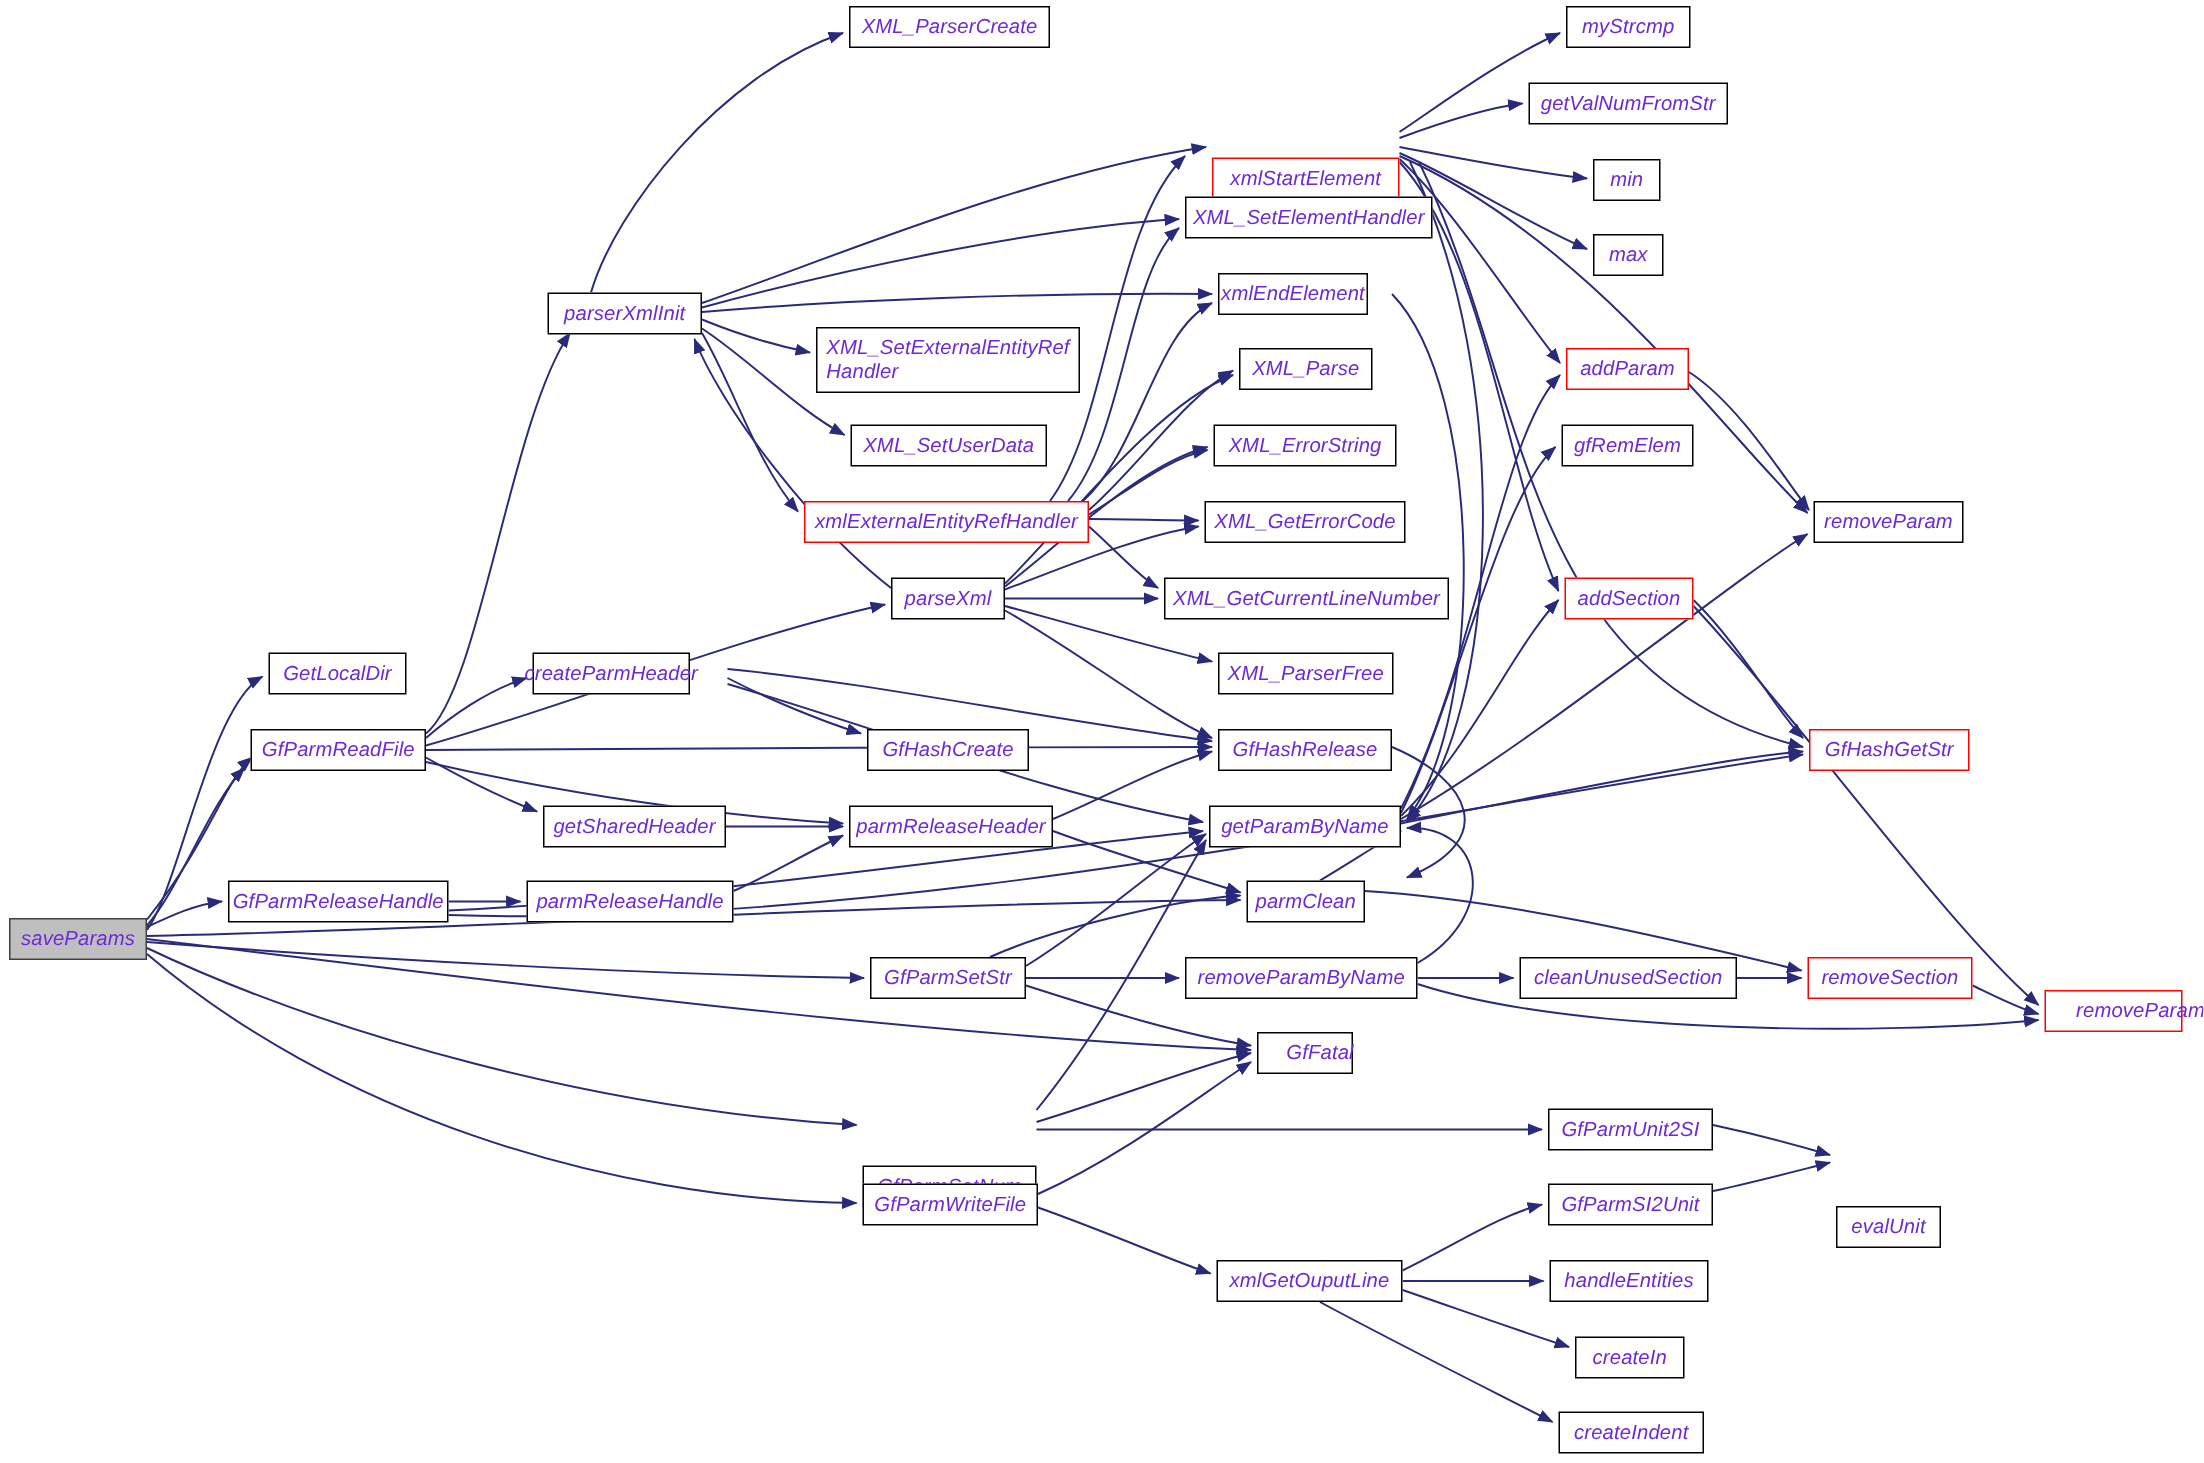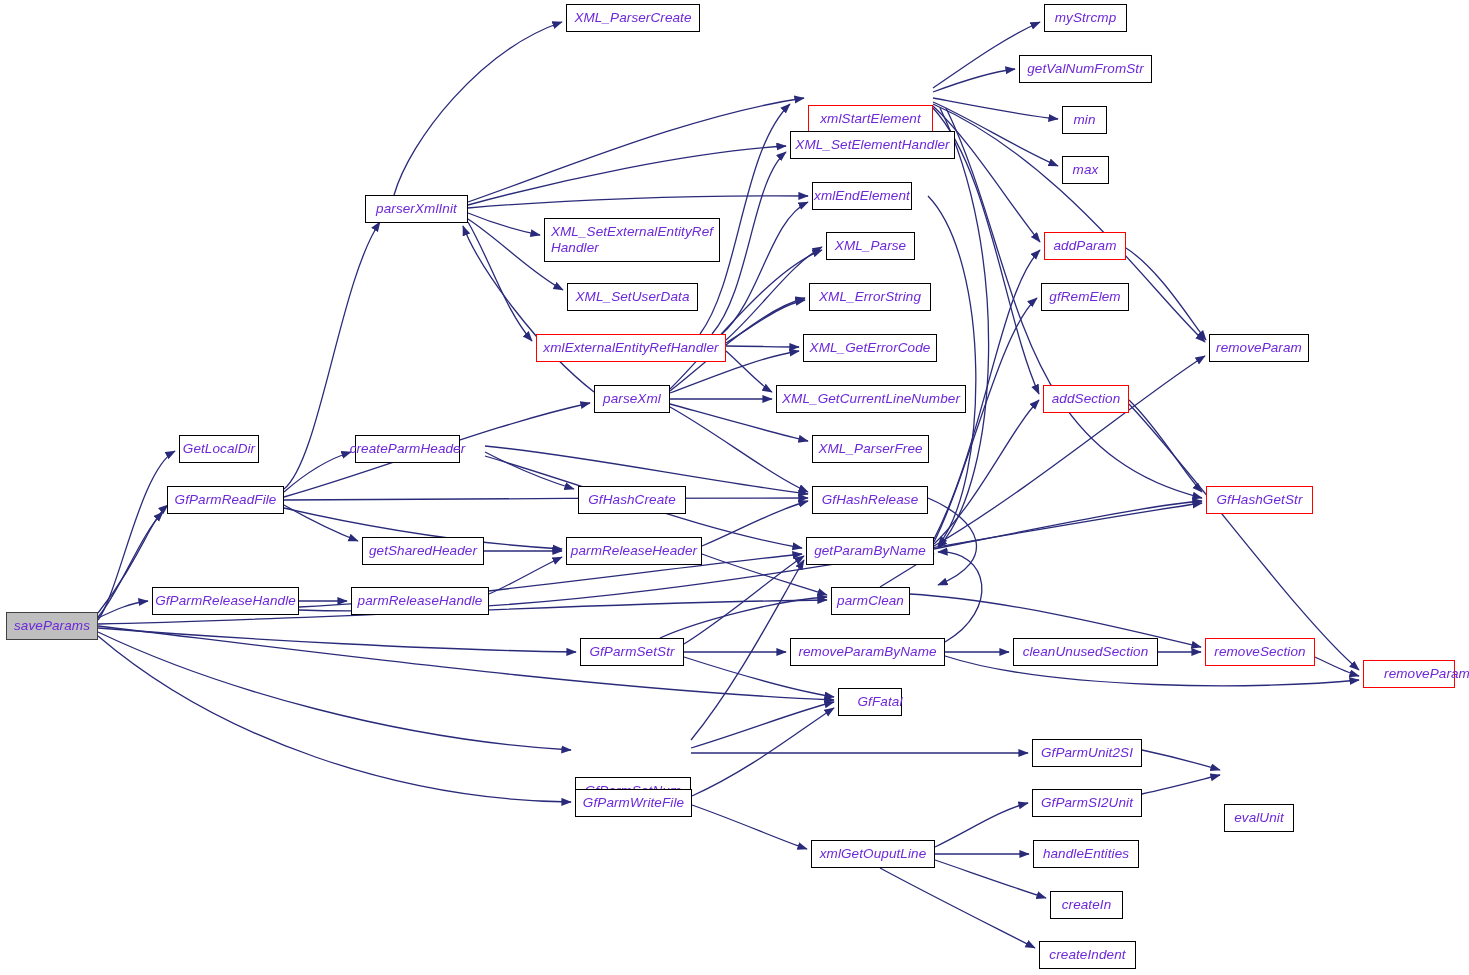--- a/index.html
+++ b/index.html
@@ -143,21 +143,21 @@
         <path d="M 1315 657 C 1330 664 1345 672 1359 676" fill="none" stroke="#2a2a7a" stroke-width="1.3" marker-end="url(#arrow)"></path>
         <path d="M 910 594 C 1010 600 1130 630 1201 647" fill="none" stroke="#2a2a7a" stroke-width="1.3" marker-end="url(#arrow)"></path>
         <path d="M 880 587 C 900 575 920 562 934 554" fill="none" stroke="#2a2a7a" stroke-width="1.3" marker-end="url(#arrow)"></path>
         <path d="M 1142 750 C 1170 756 1200 764 1220 770" fill="none" stroke="#2a2a7a" stroke-width="1.3" marker-end="url(#arrow)"></path>
         <path d="M 1142 794 C 1170 788 1200 780 1220 775" fill="none" stroke="#2a2a7a" stroke-width="1.3" marker-end="url(#arrow)"></path>
         <path d="M 928 498 C 980 520 1000 560 938 585" fill="none" stroke="#2a2a7a" stroke-width="1.3" marker-end="url(#arrow)"></path>
       </g>
   </svg>
   <div id="nodes">
       <div class="node root" style="left: 6px; top: 612px; width: 92px; height: 28px;">saveParams</div>
-      <div class="node" style="left: 179px; top: 435px; width: 80px; height: 28px;">GetLocalDir</div>
+      <div class="node" style="left: 179px; top: 435px; width: 92px; height: 28px;">GetLocalDir</div>
       <div class="node" style="left: 167px; top: 486px; width: 117px; height: 28px;">GfParmReadFile</div>
       <div class="node" style="left: 152px; top: 587px; width: 147px; height: 28px;">GfParmReleaseHandle</div>
       <div class="node" style="left: 365px; top: 195px; width: 103px; height: 28px;">parserXmlInit</div>
       <div class="node" style="left: 544px; top: 218px; width: 176px; height: 44px;">XML_SetExternalEntityRef
 Handler</div>
       <div class="node" style="left: 567px; top: 283px; width: 131px; height: 28px;">XML_SetUserData</div>
       <div class="node red" style="left: 536px; top: 334px; width: 190px; height: 28px;">xmlExternalEntityRefHandler</div>
       <div class="node" style="left: 594px; top: 385px; width: 76px; height: 28px;">parseXml</div>
       <div class="node" style="left: 355px; top: 435px; width: 105px; height: 28px;">createParmHeader</div>
       <div class="node" style="left: 578px; top: 486px; width: 108px; height: 28px;">GfHashCreate</div>

